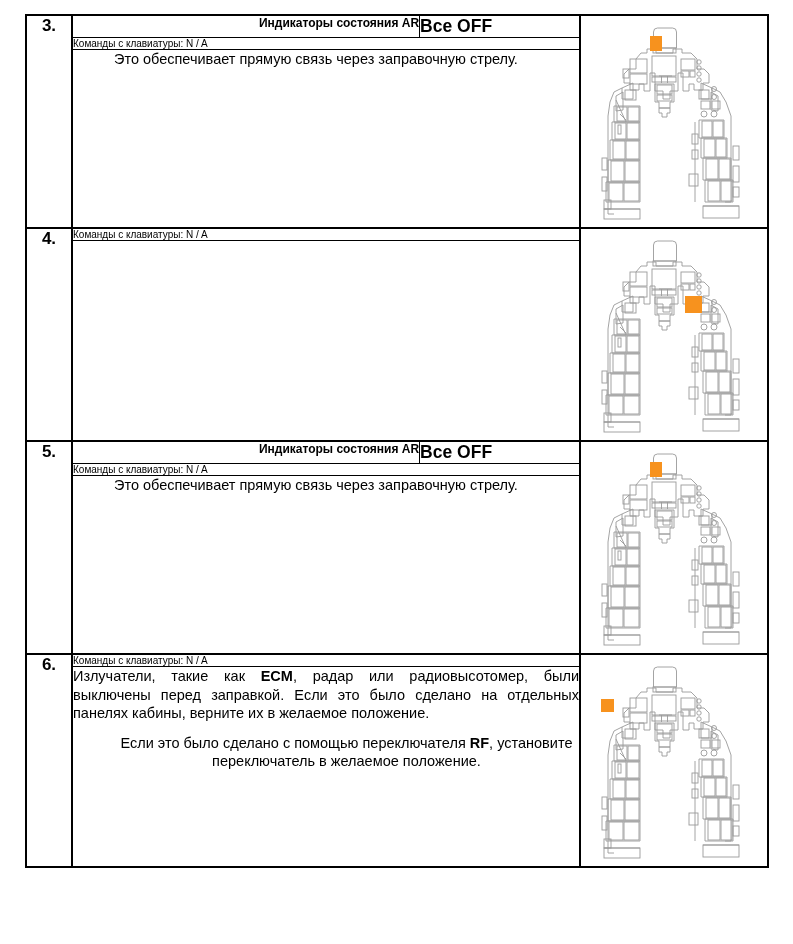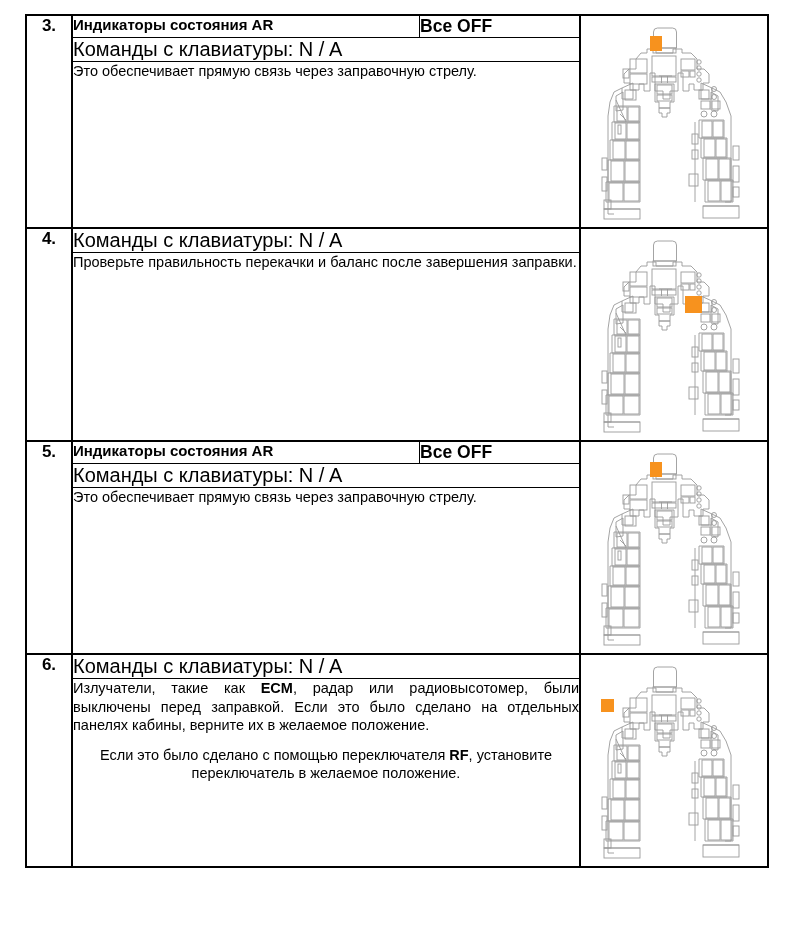--- a/index.html
+++ b/index.html
@@ -59,49 +59,49 @@
     background: #fff;
   }
   tr.row-first .diag-cell { border-top: 0 !important; }
 
   
   table.inner { width: 100%; border-collapse: collapse; table-layout: fixed; }
   table.inner td { border: 0; padding: 0; }
 
   .title-row td { border-bottom: 1px solid #000 !important; }
   .title-item {
-    text-align: left;
+    text-align: right;
     font-weight: bold;
-    font-size: 15px;
+    font-size: 12px;
     padding: 6px 4px 7px 4px;
     border-right: 1px solid #000 !important;
     white-space: nowrap;
   }
   .title-action {
     text-align: left;
     font-weight: bold;
     font-size: 17.5px;
     padding: 6px 4px 7px 4px;
     white-space: nowrap;
   }
 
   .kbd-row td {
     border-bottom: 1px solid #000 !important;
-    font-size: 20px;
+    font-size: 10px;
     padding: 6px 4px 6px 16px;
   }
 
   .desc-cell {
     font-size: 14.5px;
     padding: 5px 6px 5px 7px;
     text-align: justify;
     line-height: 1.28;
   }
   .desc-cell p { margin: 0 0 11px 0; }
-  .desc-cell p:last-child { margin-bottom: 0; }
+  .desc-cell p:last-child { margin-bottom: 0; padding-left: 41px; }
   .desc-cell p.nojust { text-align: center; }
   .desc-cell b { font-weight: bold; }
 
   
   .diag-wrap {
     width: 100%; height: 100%;
     display: flex; align-items: flex-start; justify-content: center;
     padding-top: 6px;
   }
   svg.cockpit { display: block; }
@@ -247,25 +247,20 @@
     <td class="body-cell">
       <table class="inner">
         <colgroup>
                 <col style="width:68.5%">
                 <col style="width:31.5%">
               </colgroup>
         <tbody>
           <tr class="kbd-row">
             <td colspan="2">Команды с клавиатуры: N / A</td>
           </tr>
-          <tr>
-            <td colspan="2" class="desc-cell">
-                    <p>Проверьте правильность перекачки и баланс после завершения заправки.</p>
-                  </td>
-          </tr>
         </tbody>
       </table>
     </td>
     <td class="diag-cell">
       <div class="diag-wrap">
         <svg class="cockpit" width="170" height="205" viewBox="0 0 170 205">
           <g fill="none" stroke="#9a9a9a" stroke-width="0.9">
 
             <path d="M68.5 6 h15 a4 4 0 0 1 4 4 v16 h-23 v-16 a4 4 0 0 1 4 -4 z"></path>
             <rect x="64" y="26" width="23" height="5"></rect>

